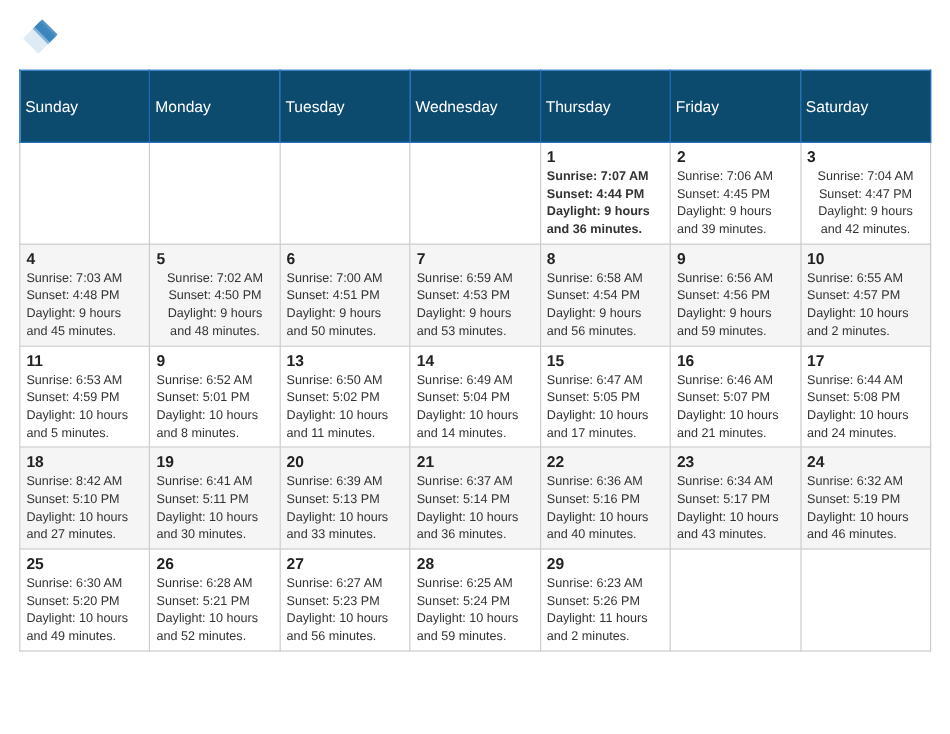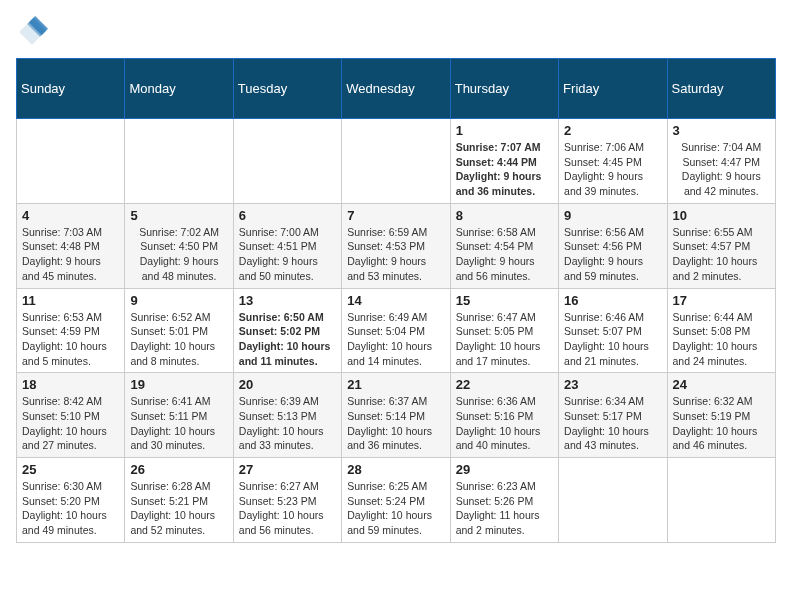--- a/index.html
+++ b/index.html
@@ -206,21 +206,21 @@
         </td>
         <td>
           <div class="day-number">9</div>
           <div class="day-info" style="white-space: pre-line;">Sunrise: 6:52 AM
 Sunset: 5:01 PM
 Daylight: 10 hours
 and 8 minutes.</div>
         </td>
         <td>
           <div class="day-number">13</div>
-          <div class="day-info" style="white-space: pre-line; font-weight: bold;">Sunrise: 6:50 AM
+          <div class="day-info" style="white-space: pre-line;">Sunrise: 6:50 AM
 Sunset: 5:02 PM
 Daylight: 10 hours
 and 11 minutes.</div>
         </td>
         <td>
           <div class="day-number">14</div>
           <div class="day-info" style="white-space: pre-line;">Sunrise: 6:49 AM
 Sunset: 5:04 PM
 Daylight: 10 hours
 and 14 minutes.</div>

